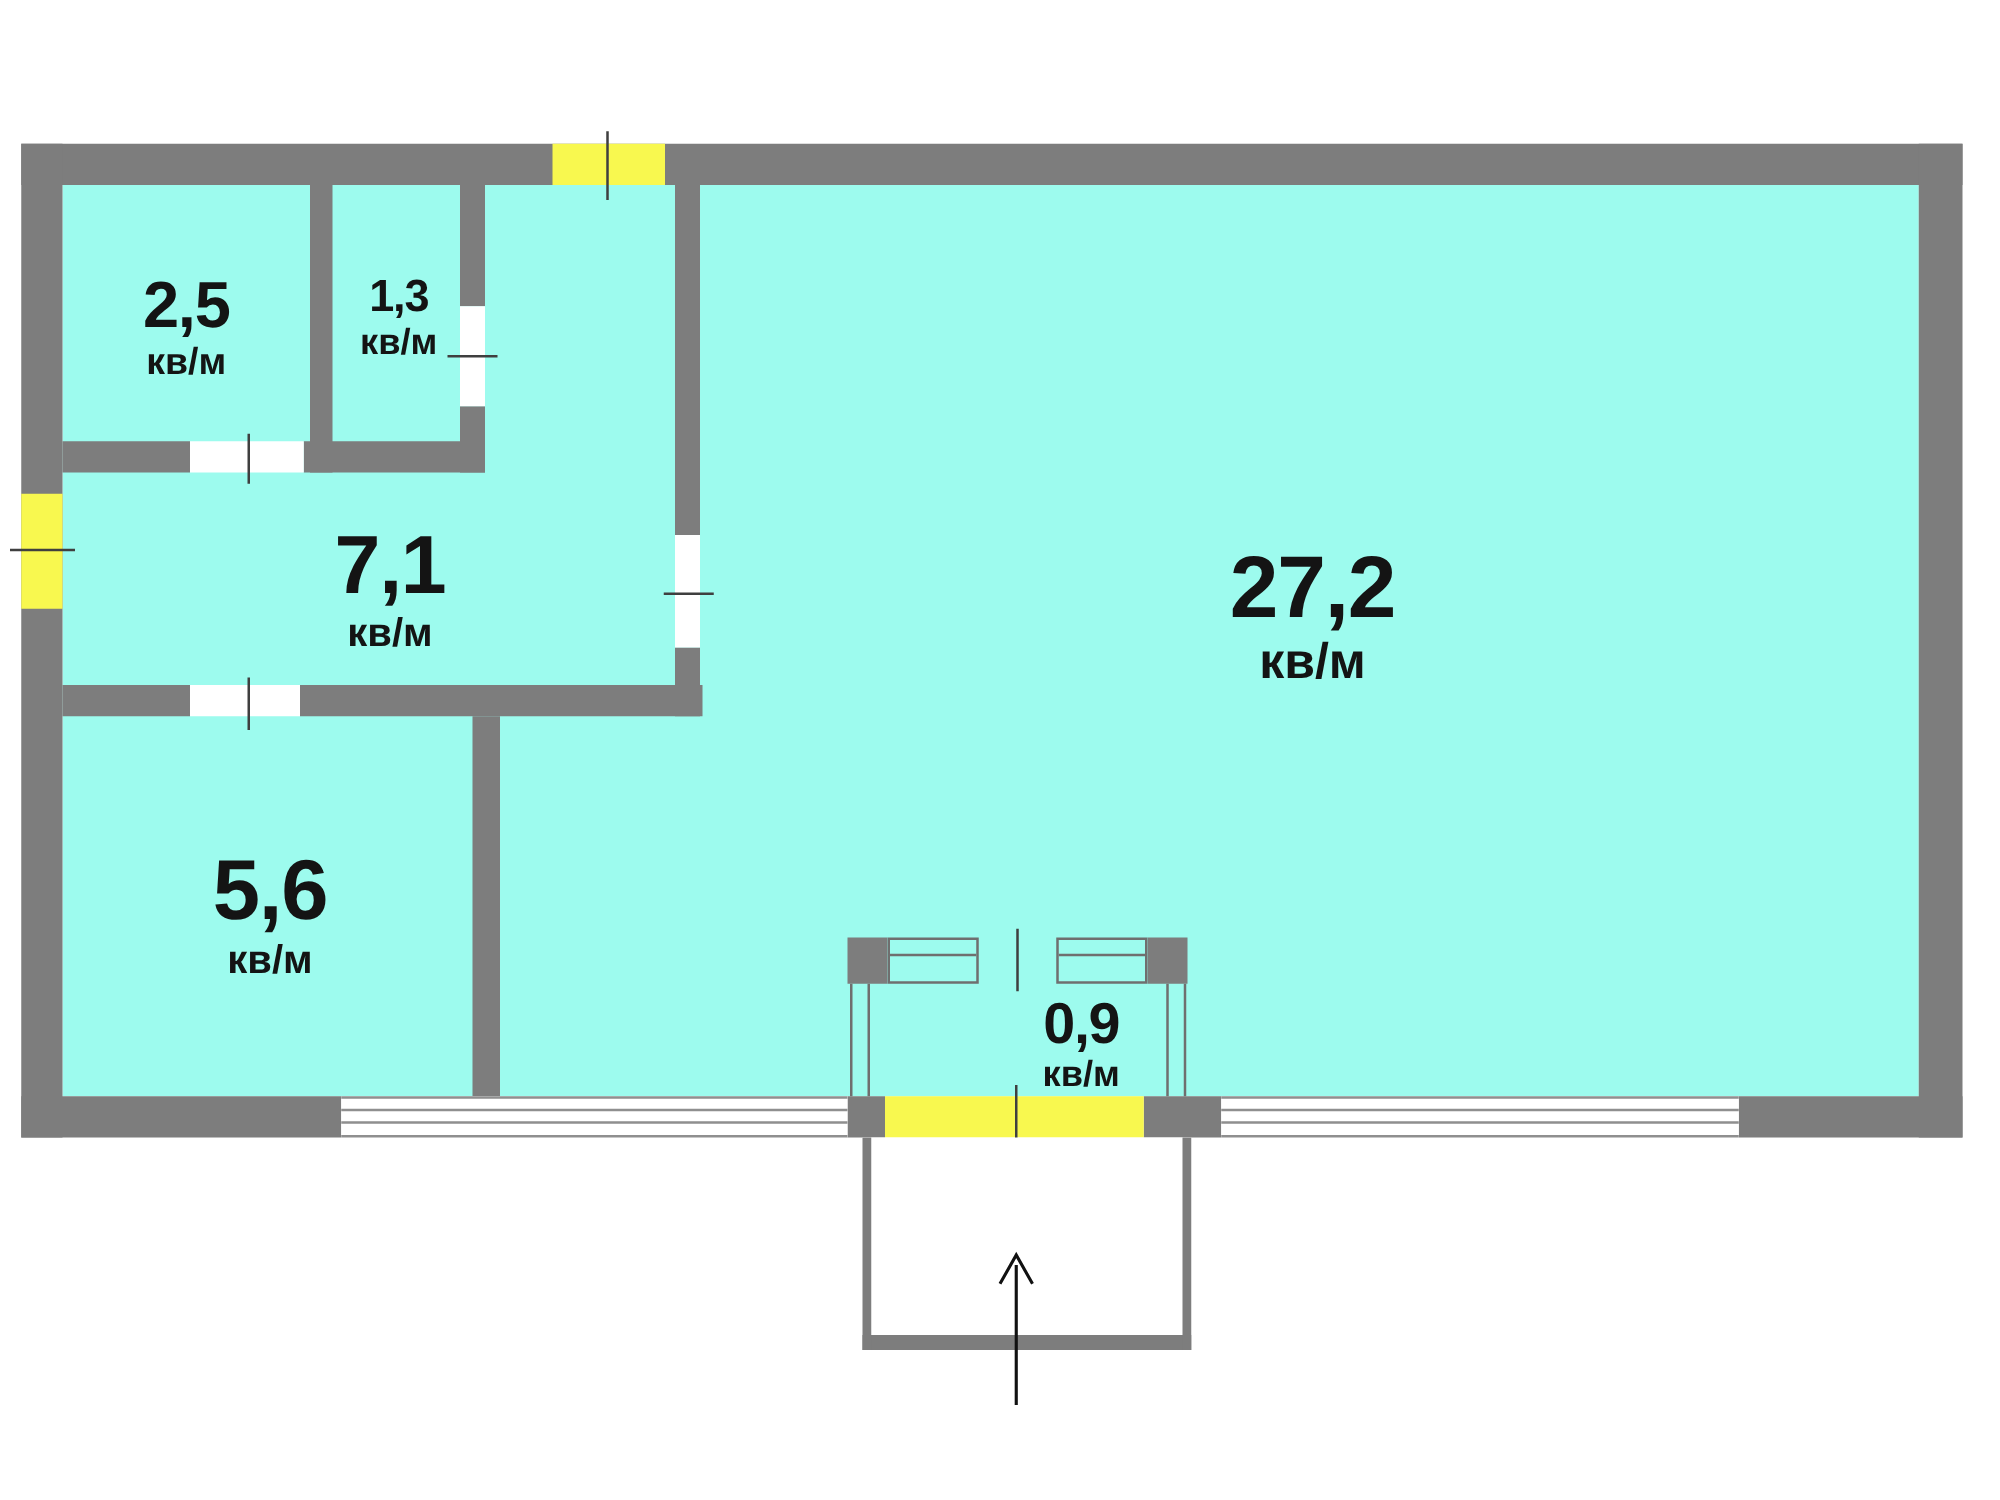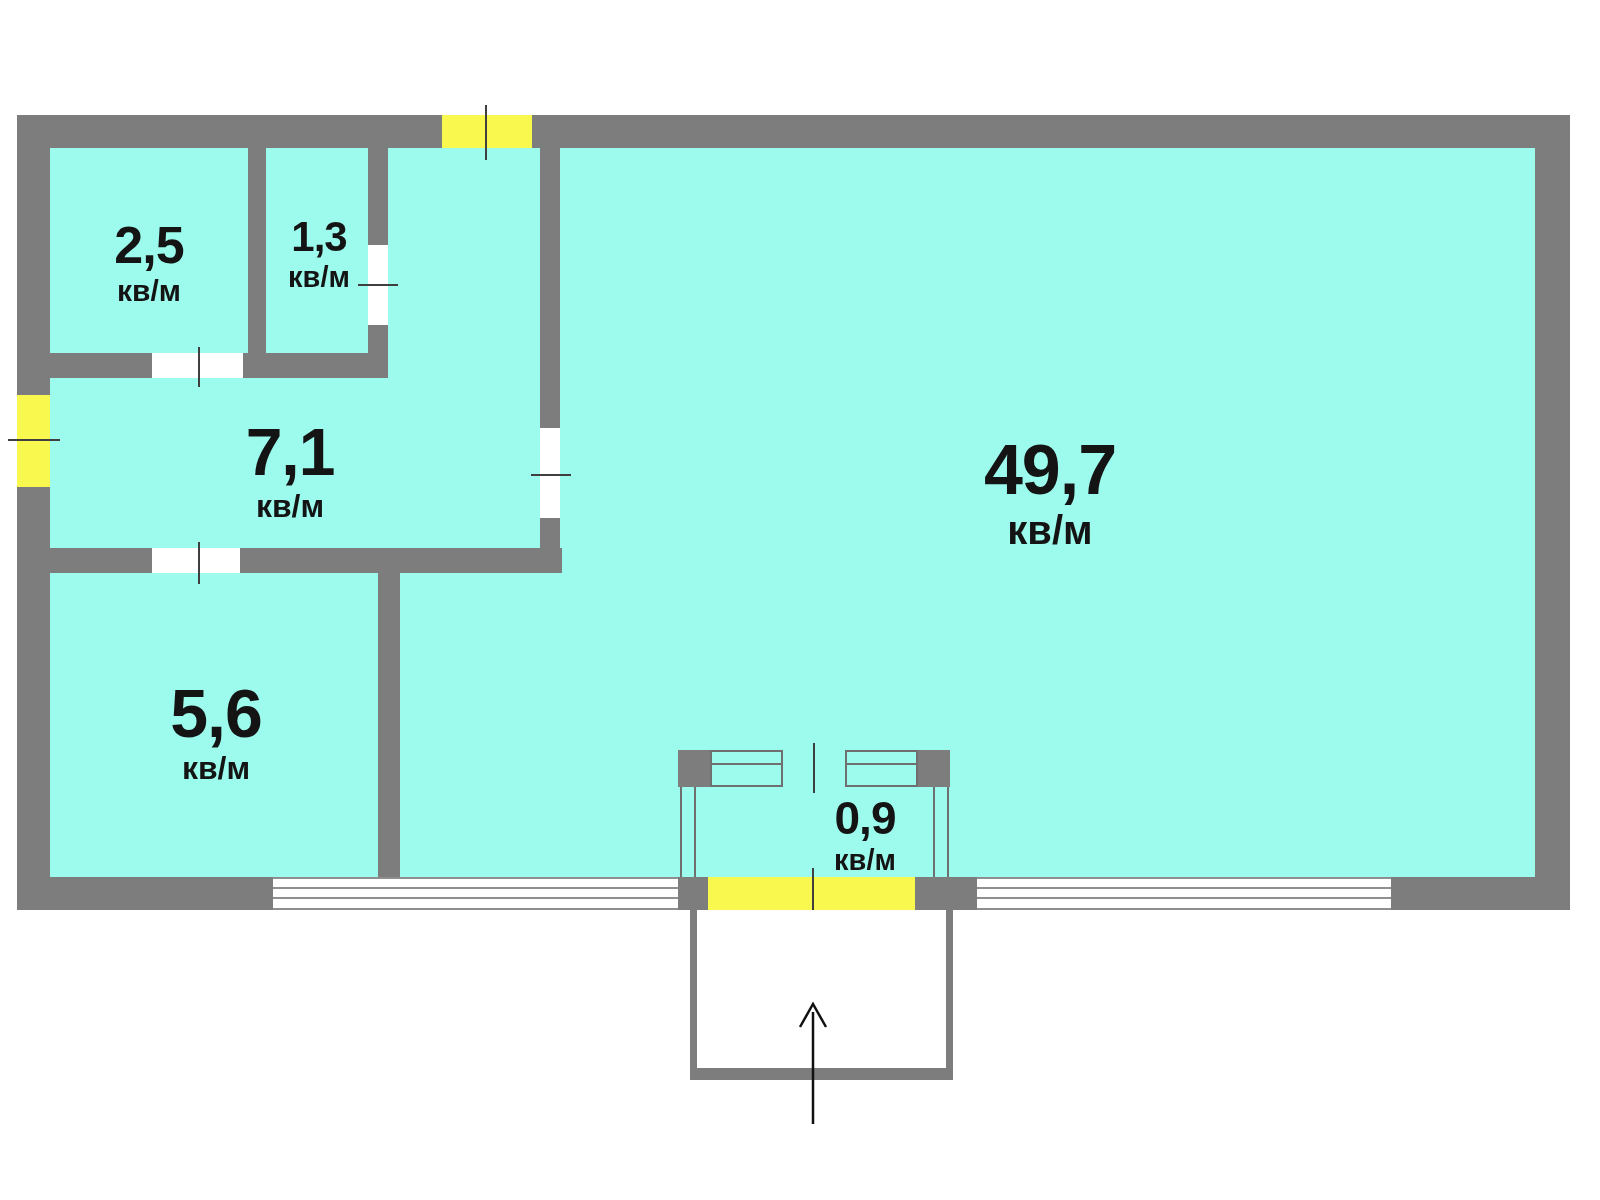--- a/index.html
+++ b/index.html
@@ -91,33 +91,33 @@
   <svg class="arrow" style="left:793px;top:1000px;" width="40" height="128" viewBox="0 0 40 128">
     <line x1="20" y1="12" x2="20" y2="124" stroke="#111111" stroke-width="2.5"></line>
     <polyline points="7,27 20,4 33,27" fill="none" stroke="#111111" stroke-width="2.5"></polyline>
   </svg>
 
   <div class="room-label" style="left:149px;top:262px;">
     <span class="num" style="font-size:52px;">2,5</span>
     <span class="unit" style="font-size:30px;">кв/м</span>
   </div>
   <div class="room-label" style="left:319px;top:254px;">
-    <span class="num" style="font-size:42px;">1,3</span>
+    <span class="num" style="font-size:36px;">1,3</span>
     <span class="unit" style="font-size:29px;">кв/м</span>
   </div>
-  <div class="room-label" style="left:290px;top:470px;">
+  <div class="room-label" style="left:312px;top:470px;">
     <span class="num" style="font-size:66px;">7,1</span>
     <span class="unit" style="font-size:32px;">кв/м</span>
   </div>
   <div class="room-label" style="left:216px;top:731px;">
     <span class="num" style="font-size:68px;">5,6</span>
     <span class="unit" style="font-size:32px;">кв/м</span>
   </div>
   <div class="room-label" style="left:1050px;top:492px;">
-    <span class="num" style="font-size:70px;">49,7</span>
+    <span class="num" style="font-size:70px;">27,2</span>
     <span class="unit" style="font-size:40px;">кв/м</span>
   </div>
   <div class="room-label" style="left:865px;top:835px;">
     <span class="num" style="font-size:46px;">0,9</span>
     <span class="unit" style="font-size:29px;">кв/м</span>
   </div>
 
 </div>
 
 </body></html>

